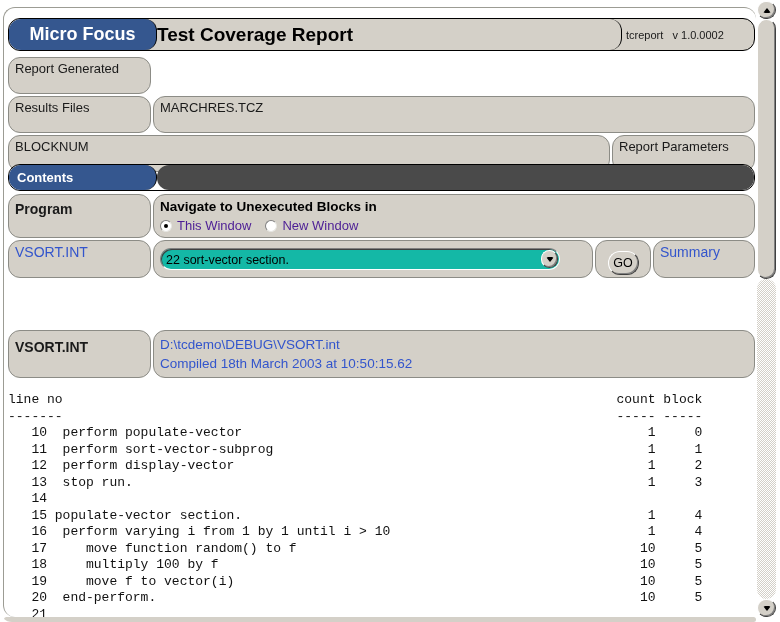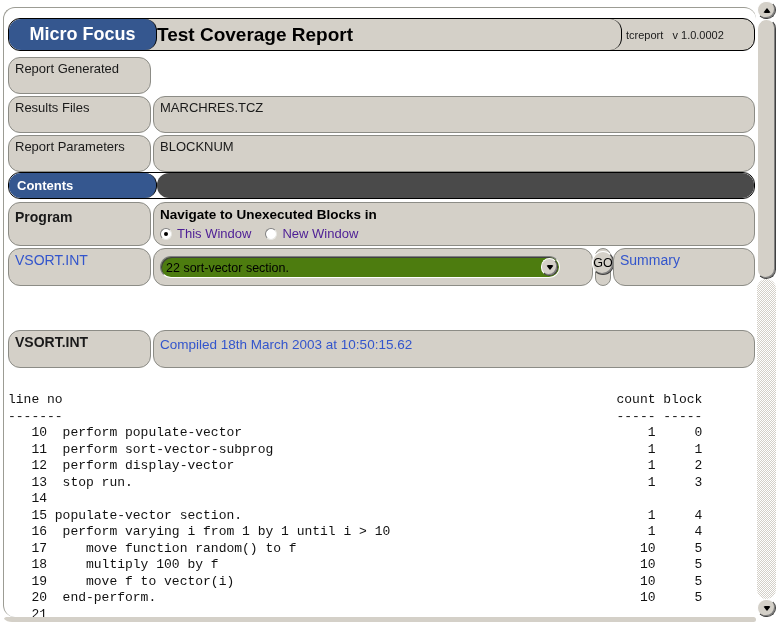--- a/index.html
+++ b/index.html
@@ -42,21 +42,21 @@
   .info-row { display:flex; gap:2px; margin-bottom:2px; }
   .cell {
     background:#d4d0c8; border:1px solid #8c8c86;
     font-size:13px; padding:3px 6px 17px 6px;
   }
   .info-label { width:143px; }
   .info-value { flex:1; }
 
   
   .contents { position:absolute; left:8px; top:164px; width:747px; }
-  .contents-header { display:flex; height:27px; border:1px solid #000; margin-bottom:3px;margin-top:8px; }
+  .contents-header { display:flex; height:27px; border:1px solid #000; margin-bottom:3px; }
   .contents-title {
     width:148px; background:var(--brand-blue,#35578f); color:#fff;
     font-size:13px; font-weight:bold; display:flex; align-items:center; padding-left:8px;
     border-right:1px solid #000;
   }
   .contents-fill { flex:1; background:var(--bar-dark,#4a4a4a); }
   .contents-row { display:flex; gap:2px; margin-bottom:2px; }
   .prog-label-cell { width:143px; font-weight:bold; font-size:14px; padding-top:6px; }
   .nav-cell { flex:1; padding:4px 6px; }
   .nav-title { font-weight:bold; font-size:13.5px; color:#000; }
@@ -68,35 +68,35 @@
   }
   .radio.checked::after {
     content:""; position:absolute; left:3px; top:3px; width:4px; height:4px;
     border-radius:50%; background:#000;
   }
   .radio-label { margin-right:14px; }
   .link { color:var(--link-blue,#3355cc); text-decoration:none; cursor:pointer; }
   .prog-link-cell { width:143px; font-size:14px; display:flex; align-items:center; }
   .combo-cell { width:440px; display:flex; align-items:center; padding:3px 6px; }
   .combo {
-    position:relative; width:400px; height:22px; background:#4d7c0f;
+    position:relative; width:400px; height:22px; background:#14b8a6;
     border:1px solid; border-color:#808080 #fff #fff #808080;
     box-shadow:inset 1px 1px 0 #404040;
     font-size:12.5px; color:#000;
   }
   .combo-text { position:absolute; left:5px; top:4px; white-space:nowrap; }
   .combo-btn {
     position:absolute; right:1px; top:1px; width:17px; height:18px; background:#d4d0c8;
     border:1px solid; border-color:#fff #404040 #404040 #fff;
     box-shadow:inset -1px -1px 0 #808080;
     display:flex; align-items:center; justify-content:center;
   }
   .arr-down { width:0; height:0; border-left:4px solid transparent; border-right:4px solid transparent; border-top:5px solid #000; }
   .arr-up { width:0; height:0; border-left:4px solid transparent; border-right:4px solid transparent; border-bottom:5px solid #000; }
-  .go-cell { width:16px; display:flex; align-items:flex-start; justify-content:center; padding:2px; }
+  .go-cell { width:56px; display:flex; align-items:flex-end; justify-content:center; padding:2px; }
   .go-button {
     width:31px; height:24px; background:#d4d0c8; font-size:12.5px; color:#000;
     border:1px solid; border-color:#fff #404040 #404040 #fff;
     box-shadow:inset -1px -1px 0 #808080;
     display:flex; align-items:center; justify-content:center; cursor:pointer;
     font-family:"Liberation Sans", sans-serif;
   }
   .summary-cell { flex:1; font-size:14px; display:flex; align-items:center; }
 
   
@@ -145,22 +145,22 @@
 
 <div class="info-table">
   <div class="info-row">
     <div class="cell info-label">Report Generated</div>
   </div>
   <div class="info-row">
     <div class="cell info-label">Results Files</div>
     <div class="cell info-value">MARCHRES.TCZ</div>
   </div>
   <div class="info-row">
+    <div class="cell info-value">BLOCKNUM</div>
     <div class="cell info-label">Report Parameters</div>
-    <div class="cell info-value">BLOCKNUM</div>
   </div>
 </div>
 
 <div class="contents">
   <div class="contents-header">
     <div class="contents-title">Contents</div>
     <div class="contents-fill"></div>
   </div>
   <div class="contents-row">
     <div class="cell prog-label-cell">Program</div>
@@ -191,20 +191,21 @@
     </div>
     <div class="cell summary-cell">
       <span class="link">Summary</span>
     </div>
   </div>
 </div>
 
 <div class="vsort-section">
   <div class="cell vsort-name">VSORT.INT</div>
   <div class="cell vsort-info">
+    <div><span class="link">D:\tcdemo\DEBUG\VSORT.int</span></div>
     <div class="link">Compiled 18th March 2003 at 10:50:15.62</div>
   </div>
 </div>
 
 <pre class="listing">line no                                                                       count block
 -------                                                                       ----- -----
    10  perform populate-vector                                                    1     0
    11  perform sort-vector-subprog                                                1     1
    12  perform display-vector                                                     1     2
    13  stop run.                                                                  1     3

